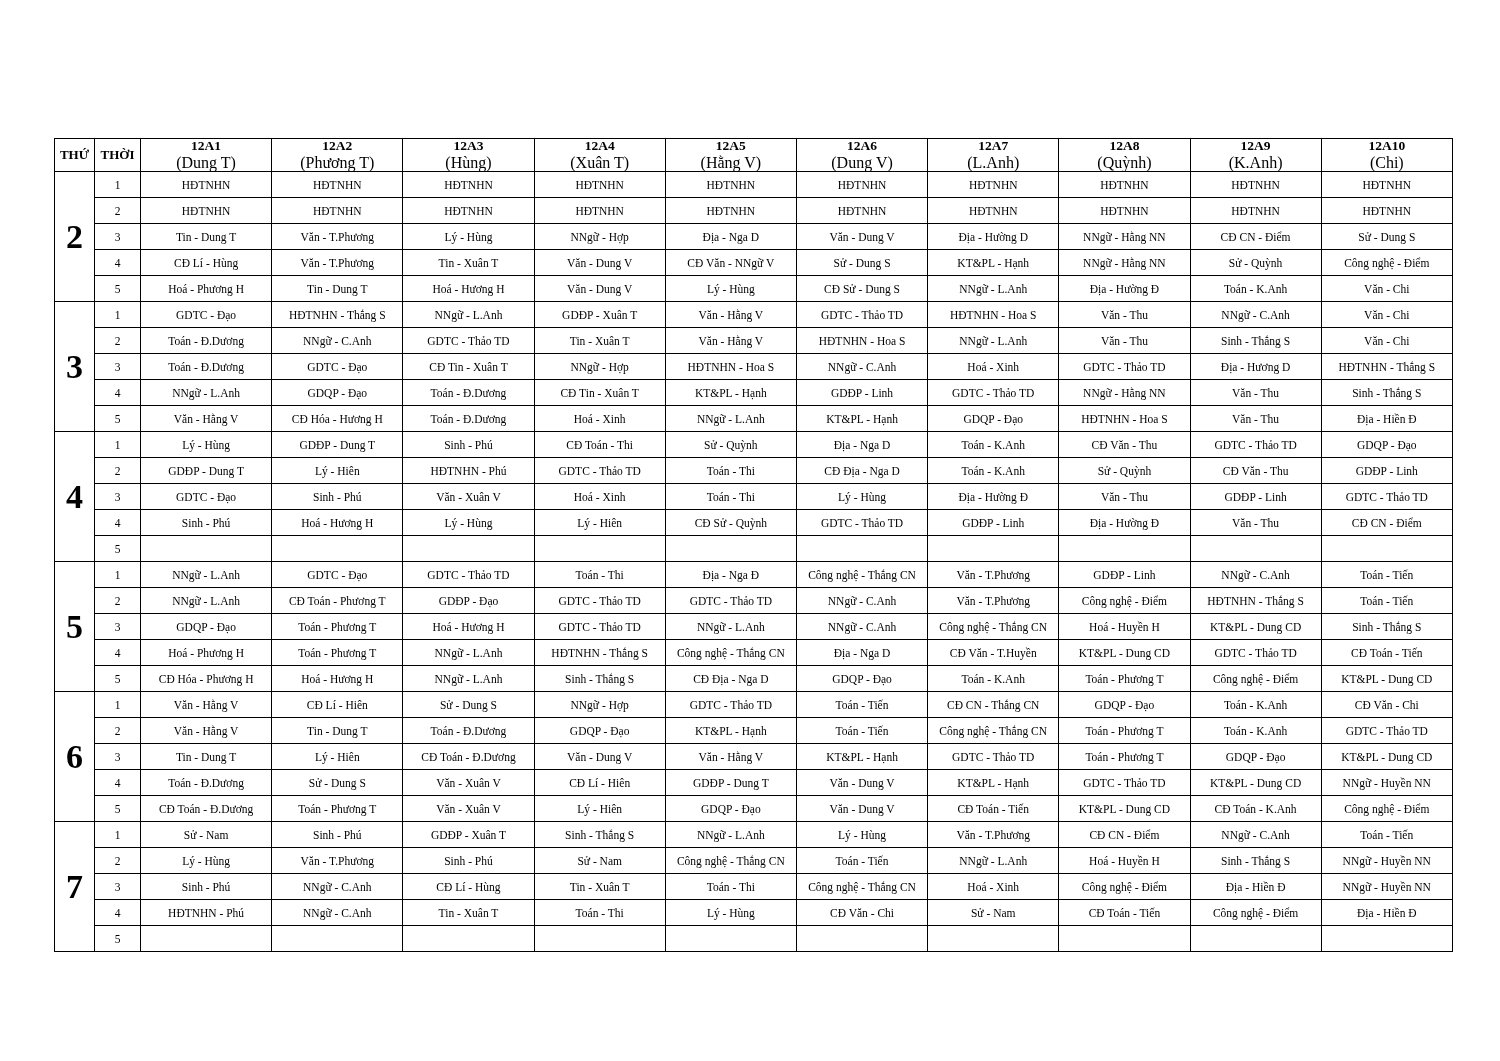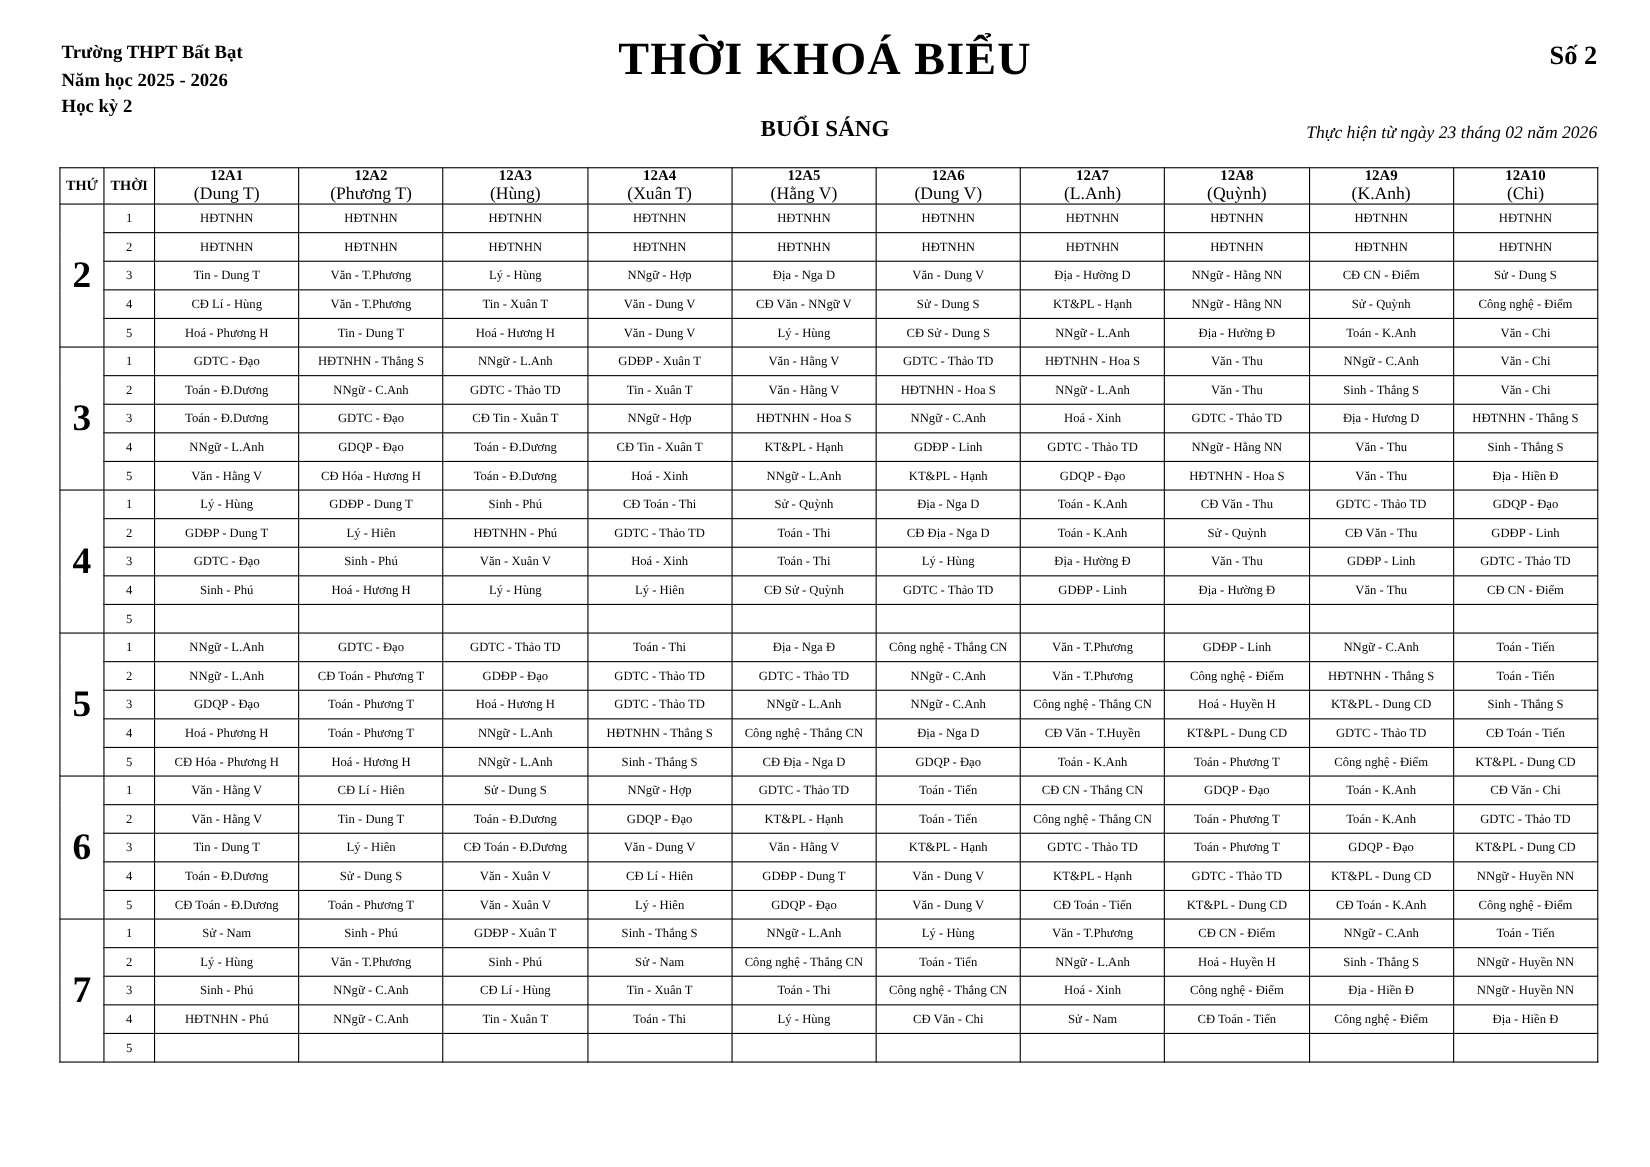--- a/index.html
+++ b/index.html
@@ -68,21 +68,21 @@
     position: absolute;
     right: 48px;
     top: 112px;
     font-size: 16px;
     font-style: italic;
   }
   
   .tbl-wrap {
     position: absolute;
     left: 54px;
-    top: 152px;
+    top: 138px;
     width: 1398px;
   }
   table.tkb {
     border-collapse: collapse;
     table-layout: fixed;
     width: 1398px;
     font-size: 11.5px;
   }
   table.tkb td, table.tkb th {
     border: 1px solid #000;
@@ -115,31 +115,20 @@
     word-break: break-word;
     padding: 0 1px;
   }
   tr.band-sep td { border-top: 1.6px solid #000; }
 </style>
 </head>
 <body>
 
 <div class="page">
 
-  <div class="header">
-    <div class="school-block">
-      <div>Trường THPT Bất Bạt</div>
-      <div>Năm học 2025 - 2026</div>
-      <div>Học kỳ 2</div>
-    </div>
-    <div class="title-main">THỜI KHOÁ BIỂU</div>
-    <div class="title-sub">BUỔI SÁNG</div>
-    <div class="sheet-no">Số 2</div>
-    <div class="effective">Thực hiện từ ngày 23 tháng 02 năm 2026</div>
-  </div>
 
   <div class="tbl-wrap">
     <table class="tkb">
       <colgroup>
         <col class="col-thu">
         <col class="col-tiet">
         <col class="col-class">
           <col class="col-class">
           <col class="col-class">
           <col class="col-class">

